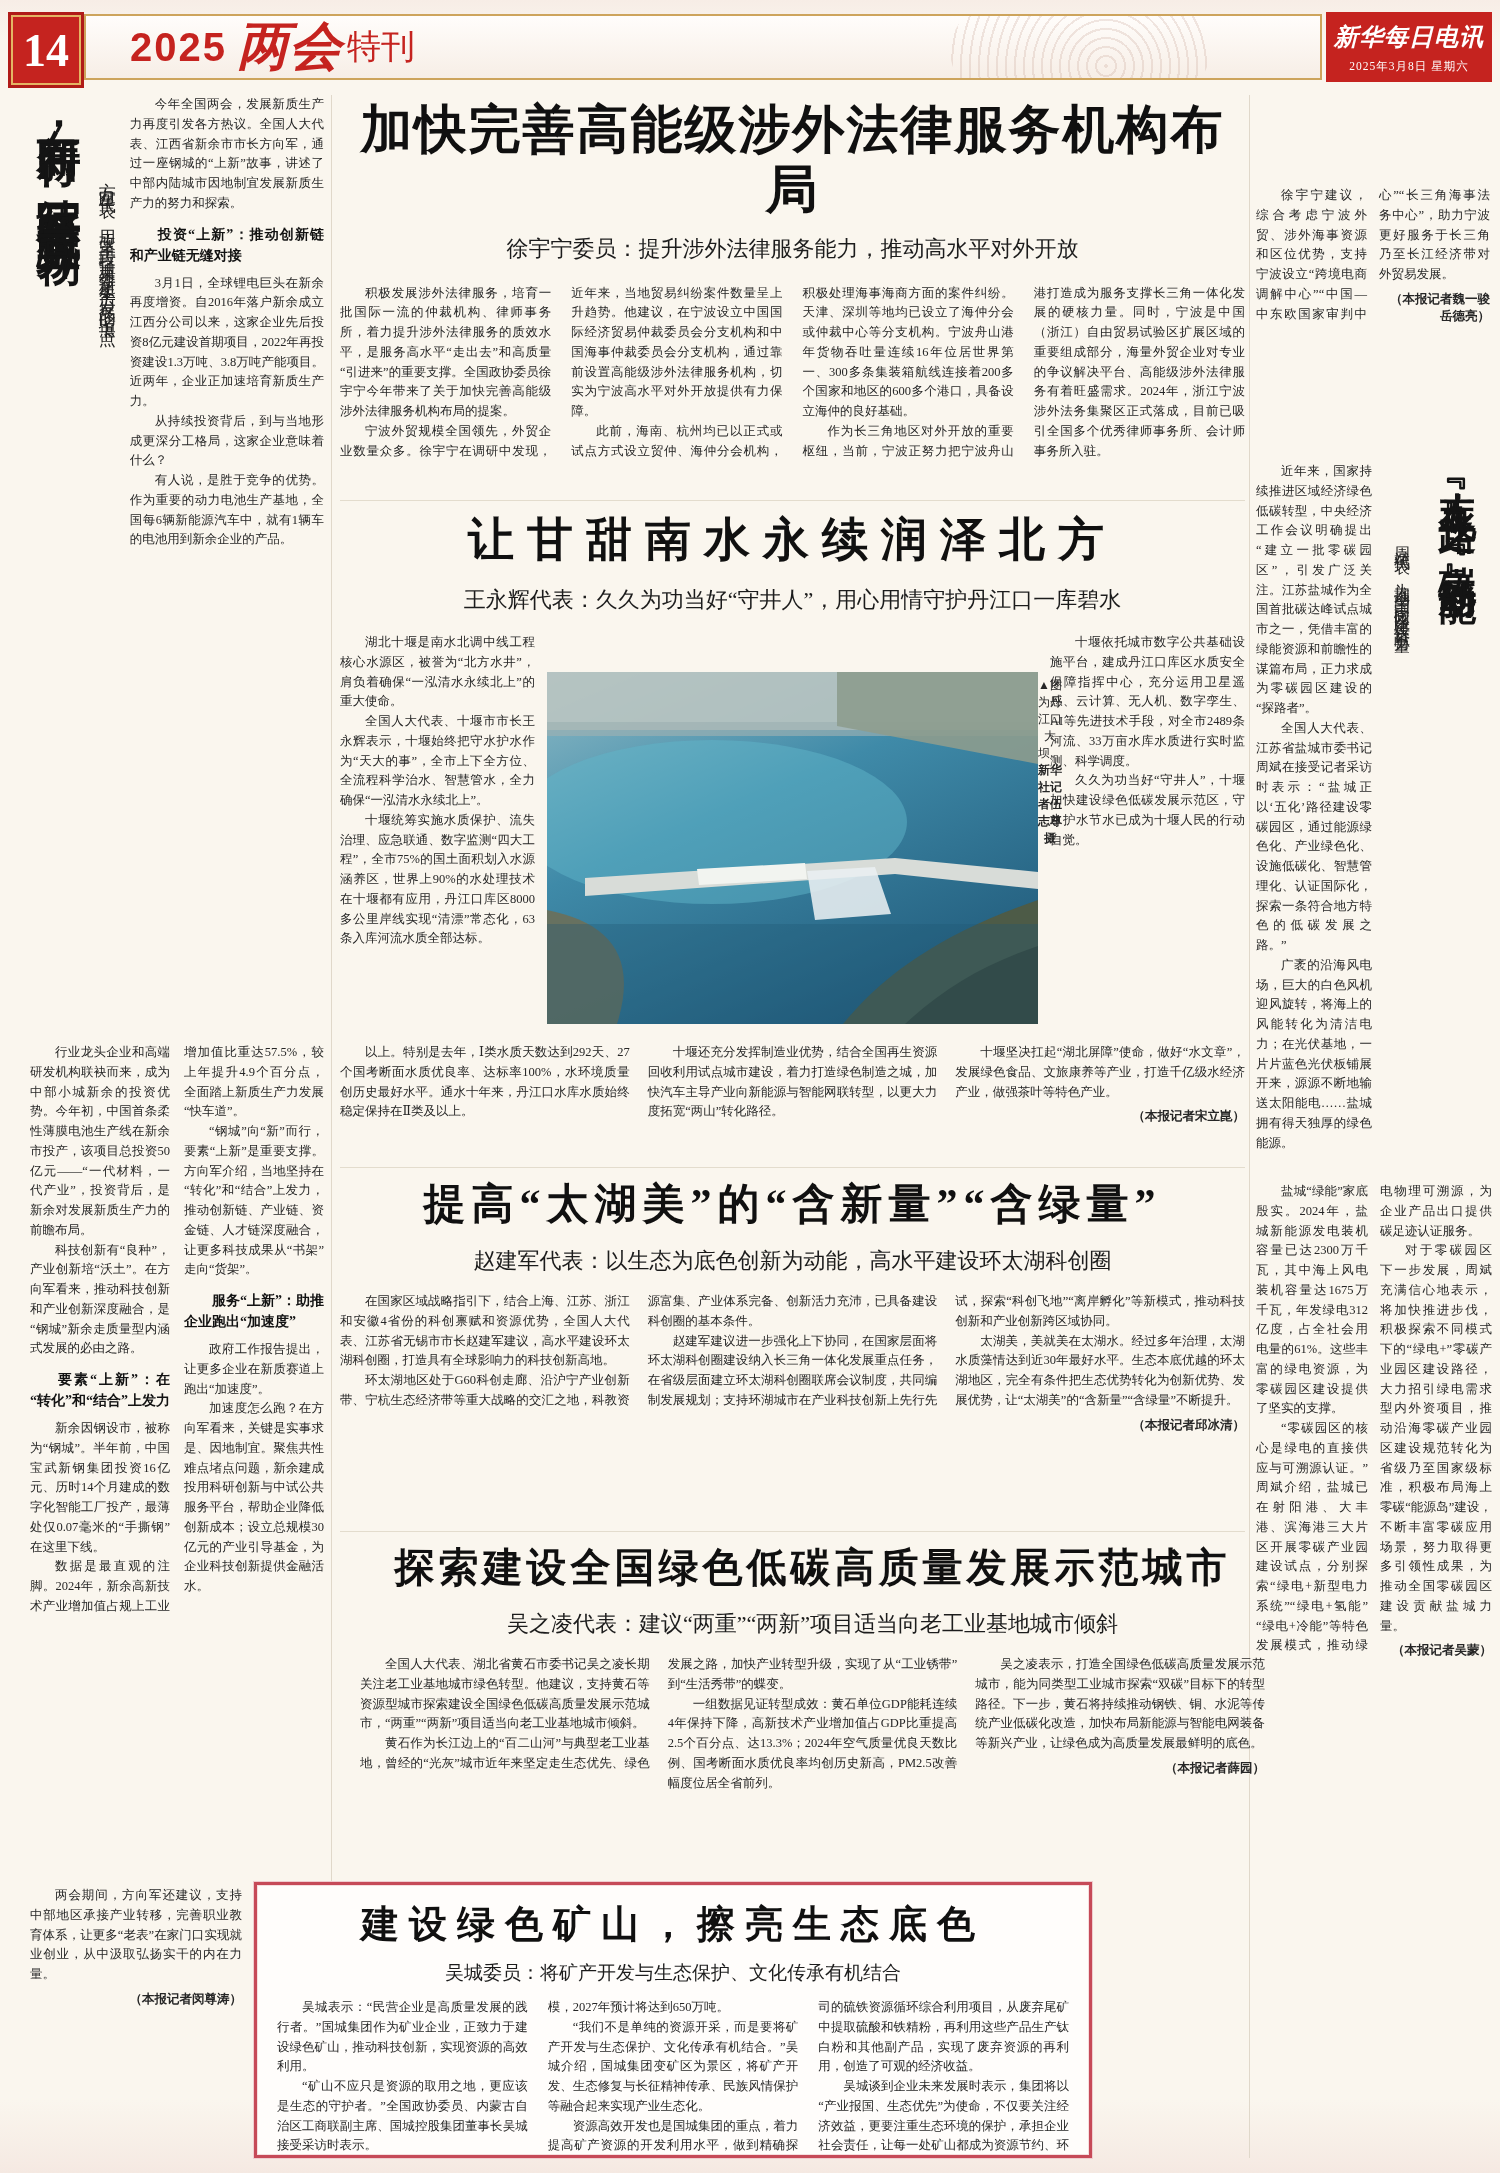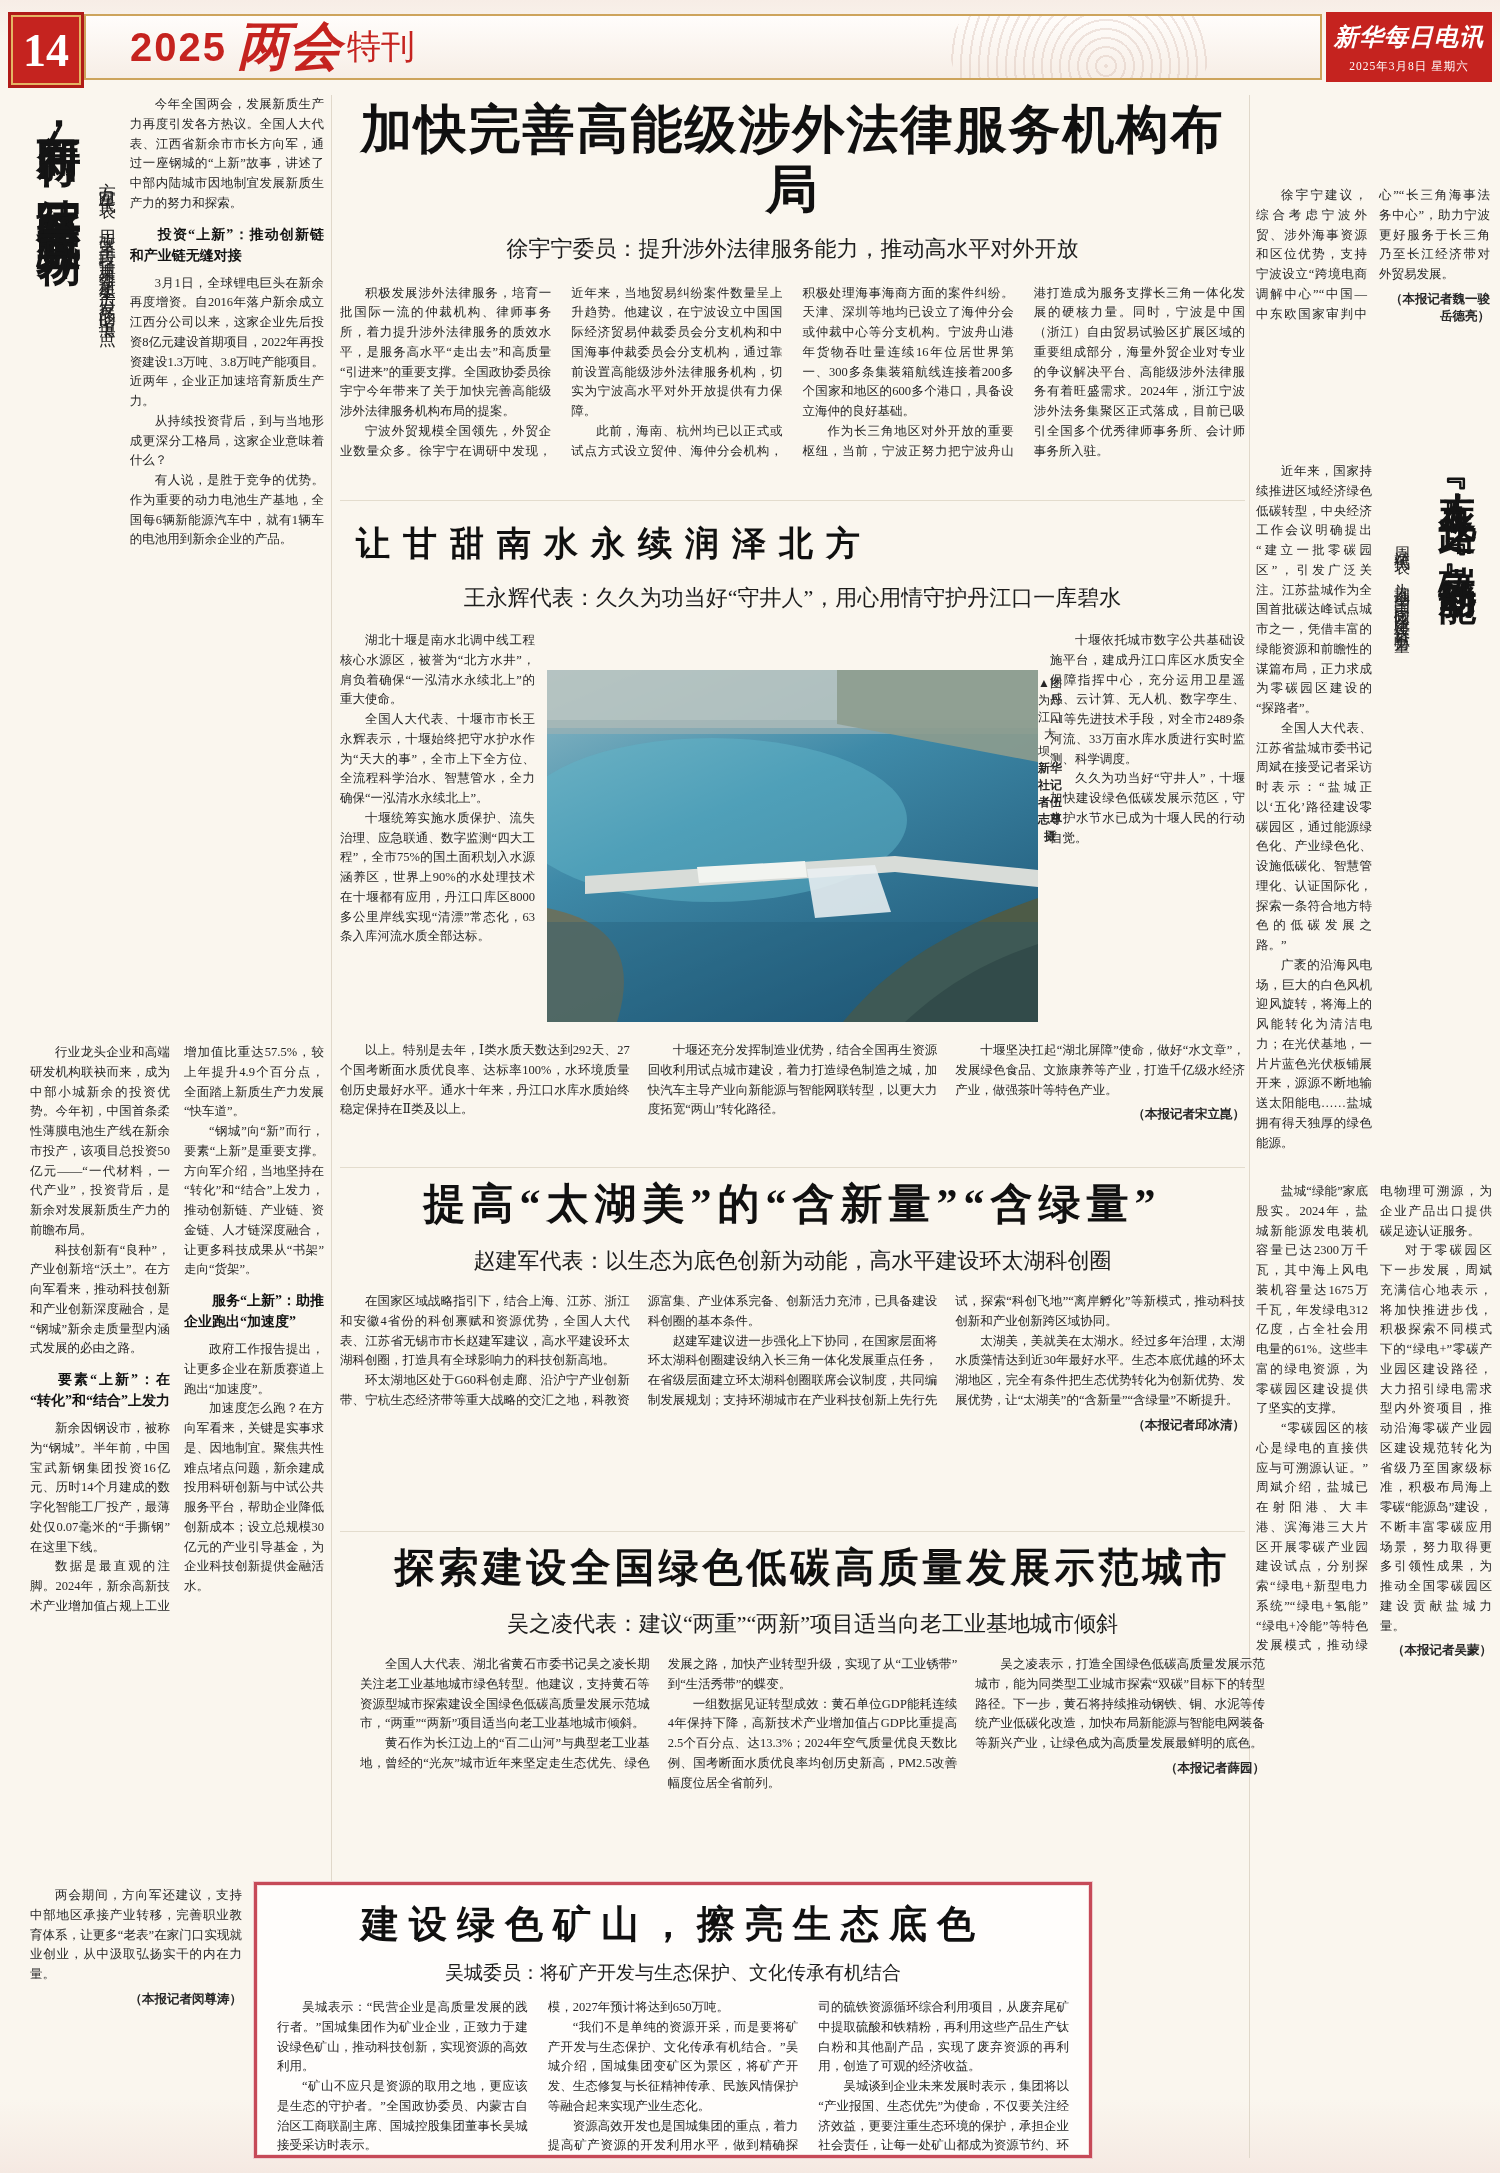--- a/index.html
+++ b/index.html
@@ -40,21 +40,21 @@
   #left-tail{position:absolute;left:30px;top:1886px;width:212px;height:268px;overflow:hidden;}
   
   #top-art{position:absolute;left:340px;top:100px;width:905px;height:398px;overflow:hidden;}
   #top-art h1{margin:0;text-align:center;font-size:52px;font-weight:800;letter-spacing:2px;color:#101010;line-height:1.15;}
   .subtitle{text-align:center;font-size:22px;color:#1c1c1c;margin:14px 0 0;font-weight:500;}
   #top-art .cols{column-count:4;column-gap:20px;margin-top:20px;height:258px;overflow:hidden;}
   #top-cont{position:absolute;left:1256px;top:186px;width:234px;height:266px;overflow:hidden;}
   #top-cont .cols{column-count:2;column-gap:12px;height:230px;overflow:hidden;}
   
   #water-art{position:absolute;left:340px;top:505px;width:905px;height:655px;overflow:hidden;}
-  #water-art h1{margin:16px;text-align:left;font-size:34px;font-weight:800;letter-spacing:13px;color:#101010;}
+  #water-art h1{margin:4px;text-align:center;font-size:46px;font-weight:800;letter-spacing:13px;color:#101010;}
   .w-row1{display:flex;gap:12px;margin-top:18px;height:400px;overflow:hidden;}
   .w-col{width:195px;overflow:hidden;}
   .photo-box{width:491px;display:flex;flex-direction:row;margin-top:39px;}
   .photo{width:491px;height:352px;background:#2e6f93;}
   .caption{text-align:center;font-size:12px;margin-top:5px;}
   .caption b{font-weight:700;}
   .w-row2{column-count:3;column-gap:18px;margin-top:10px;height:128px;overflow:hidden;}
   
   #taihu-art{position:absolute;left:340px;top:1176px;width:905px;height:322px;overflow:hidden;}
   #taihu-art h1{margin:0;text-align:center;font-size:42px;font-weight:800;letter-spacing:6px;color:#101010;}

